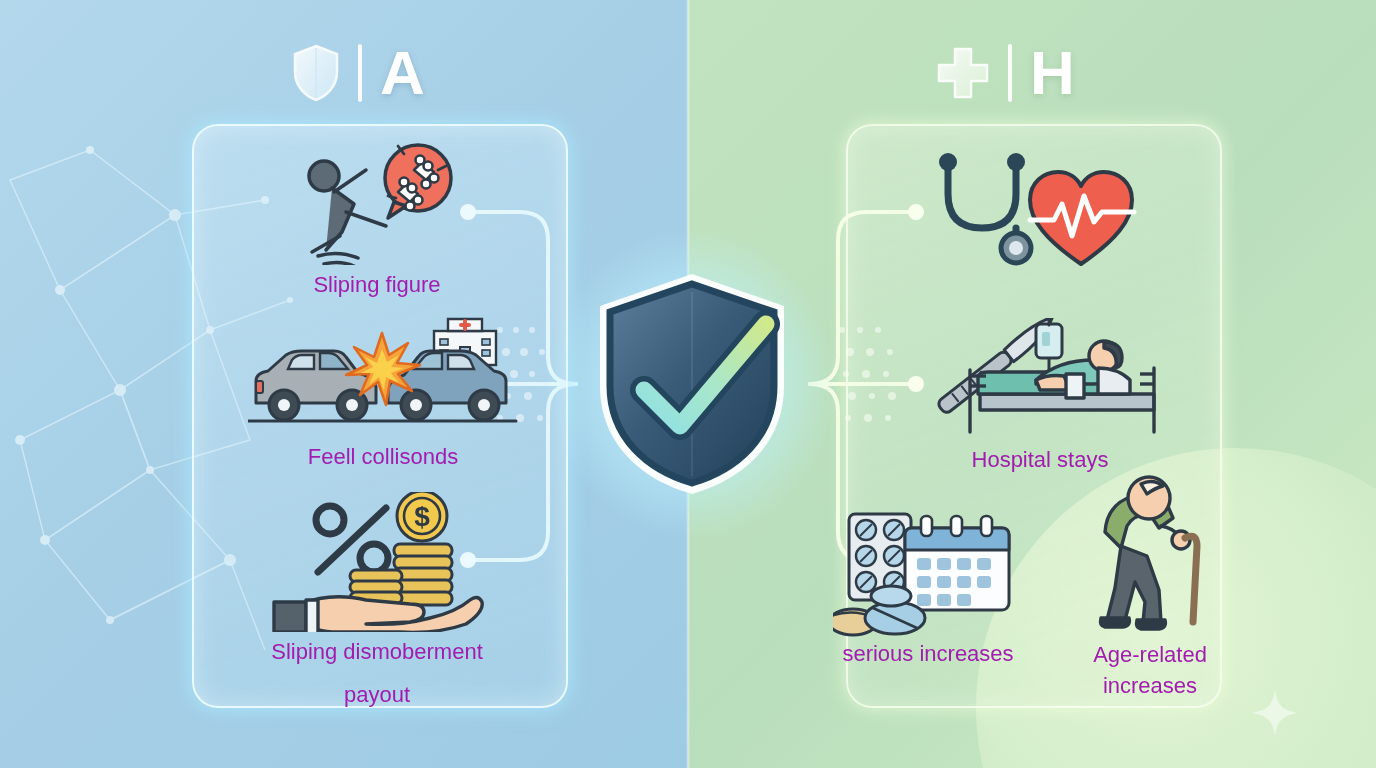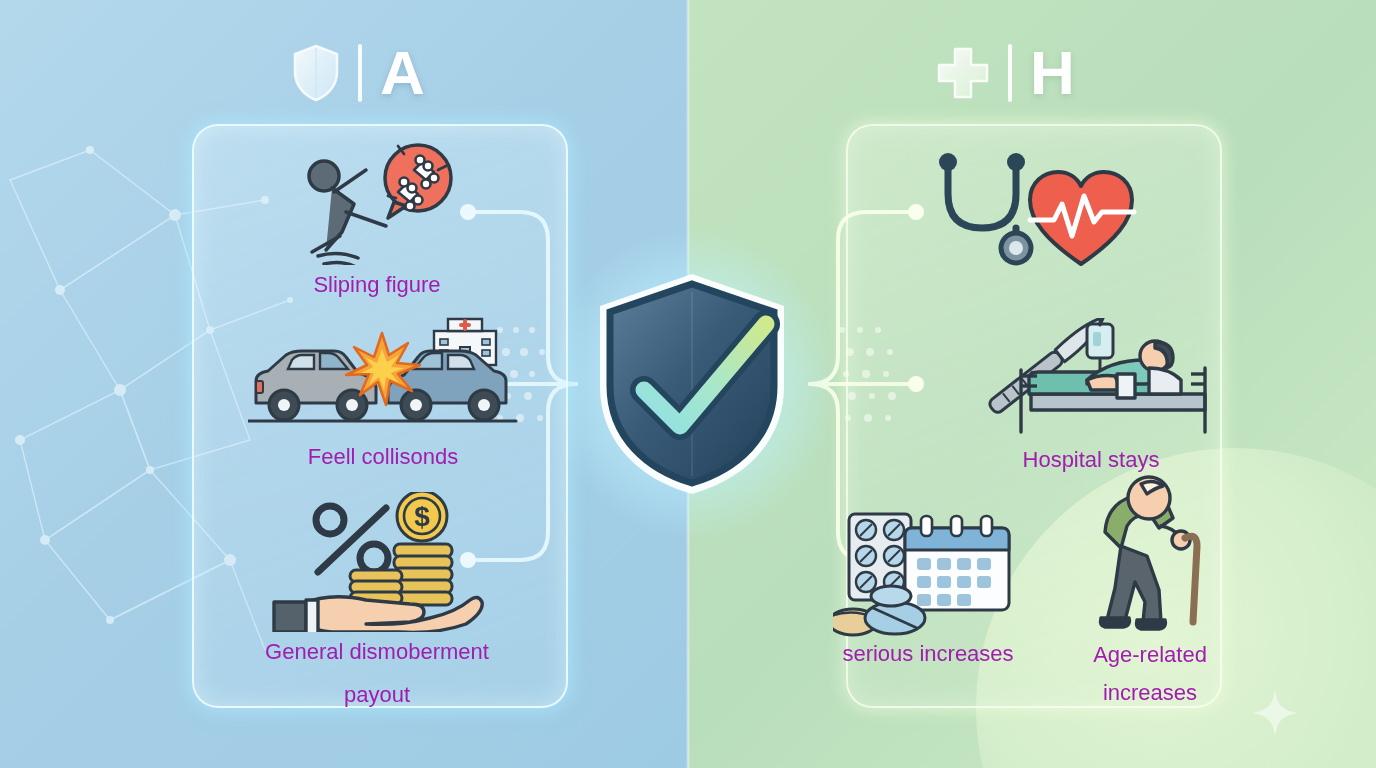--- a/index.html
+++ b/index.html
@@ -50,21 +50,21 @@
   
   .feature{position:absolute;text-align:center;}
   .feature .art{display:flex;align-items:center;justify-content:center;}
   .feature .cap{margin-top:6px;font-size:22px;line-height:27px;color:#a21caf;}
   .cap-green{color:#15181a;}
 
   .f-slip{left:212px;top:140px;width:330px;}
   .f-crash{left:208px;top:315px;width:350px;}
   .f-money{left:212px;top:492px;width:330px;}
   .f-ill{left:876px;top:136px;width:320px;}
-  .f-bed{left:931px;top:318px;width:320px;}
+  .f-bed{left:880px;top:318px;width:320px;}
   .f-wait{left:818px;top:512px;width:220px;}
   .f-age{left:1060px;top:470px;width:180px;}
 
   
   .center-shield{position:absolute;left:588px;top:268px;width:208px;height:232px;}
   .shield-glow{position:absolute;left:-46px;top:-46px;width:300px;height:324px;
     background:radial-gradient(ellipse at 50% 50%,rgba(215,250,255,.95) 0%,rgba(190,242,255,.55) 38%,rgba(190,242,255,0) 68%);
     pointer-events:none;}
 
   
@@ -310,21 +310,21 @@
 
         <g stroke="#2e3b46" stroke-width="3.4" stroke-linejoin="round">
           <path d="M32 112 Q60 100 96 108 L140 112 Q154 112 154 120 Q154 128 140 130 L96 132
                    Q130 134 160 126 Q186 120 200 108 Q208 102 212 110 Q214 120 196 132
                    Q168 142 130 140 H62 Q40 138 32 130 Z" fill="#f6cfae"></path>
           <path d="M4 110 H36 V140 H4 Z" fill="#55626c"></path>
           <path d="M36 108 H48 V142 H36 Z" fill="#eef3f6"></path>
         </g>
       </svg>
     </div>
-    <div class="cap">General dismoberment</div>
+    <div class="cap">Sliping dismoberment</div>
     <div class="cap" style="margin-top:16px">payout</div>
   </div>
 
   <div class="feature f-ill">
     <div class="art">
       <svg width="220" height="135" viewBox="0 0 220 135">
 
         <g fill="none" stroke="#2b4656" stroke-width="7" stroke-linecap="round">
           <path d="M22 30 V58 Q22 92 56 92 Q90 92 90 58 V30"></path>
           <path d="M90 92 V104"></path>
@@ -454,21 +454,21 @@
           <path d="M36 76 L30 118 L22 150 H40 L50 112 L60 132 L58 152 H76 L74 120 L62 86 Z" fill="#59646d"></path>
           <path d="M16 148 H44 Q46 156 38 157 H20 Q14 156 16 148 Z" fill="#2e3b46"></path>
           <path d="M52 150 H80 Q82 158 74 159 H56 Q50 158 52 150 Z" fill="#2e3b46"></path>
           <path d="M76 56 Q88 58 94 66" fill="none"></path>
           <circle cx="96" cy="70" r="9" fill="#f6cfae"></circle>
           <path d="M100 68 Q112 62 112 76 L108 152" fill="none" stroke="#8a6f52" stroke-width="7"></path>
         </g>
       </svg>
     </div>
     <div class="cap cap-green">Age-related</div>
-    <div class="cap cap-green" style="margin-top:11px">increases</div>
+    <div class="cap cap-green" style="margin-top:4px">increases</div>
   </div>
 
   <div class="shield-glow" style="left:542px;top:222px;"></div>
   <div class="center-shield">
     <svg width="208" height="232" viewBox="0 0 208 232">
       <defs>
         <linearGradient id="body" x1="0" y1="0" x2="1" y2="1">
           <stop offset="0" stop-color="#5d7f9c"></stop>
             <stop offset="45%" stop-color="#3a5b78"></stop>
           <stop offset="100%" stop-color="#22415a"></stop>

